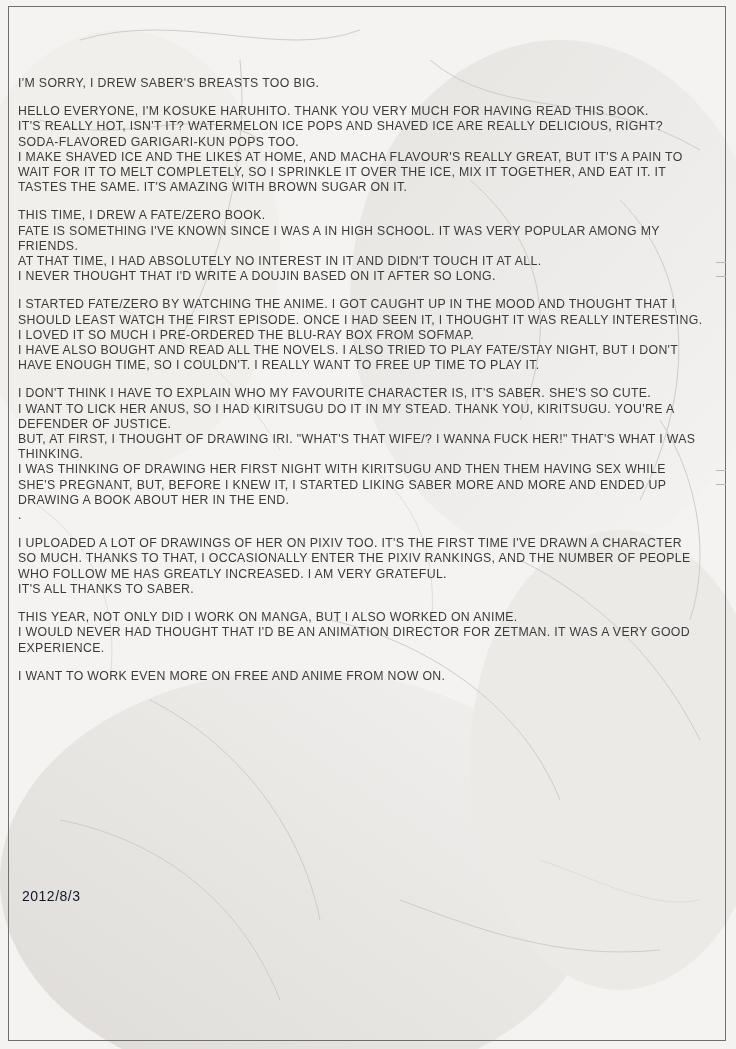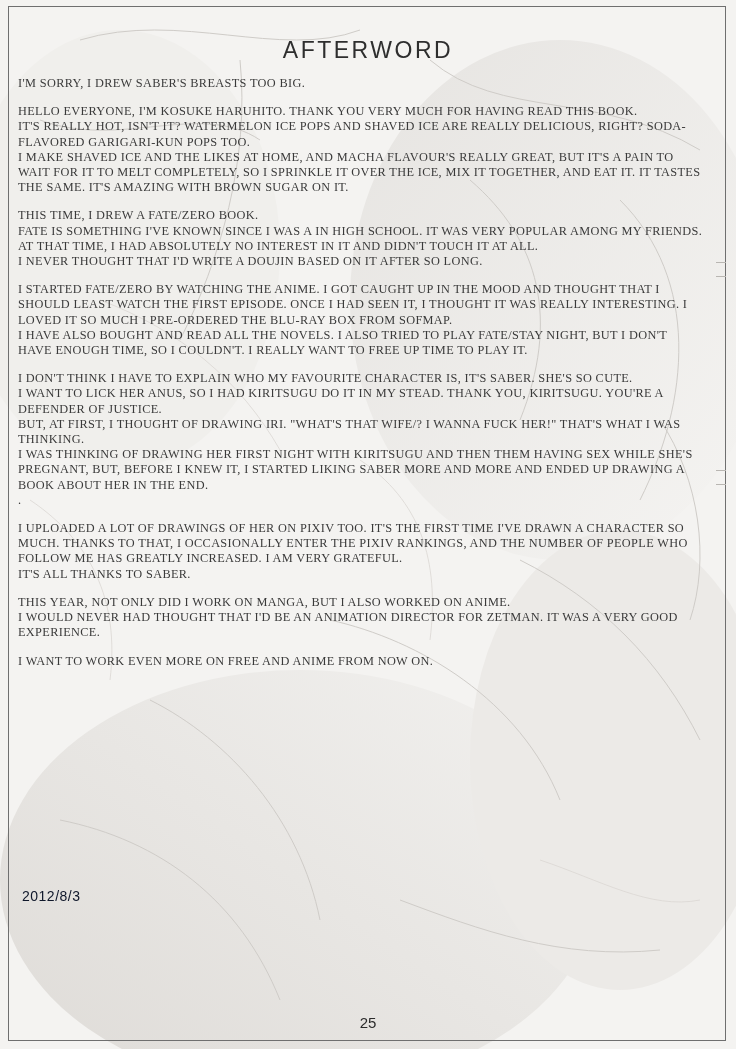--- a/index.html
+++ b/index.html
@@ -56,21 +56,20 @@
     width: 686px;
     color: #3a3a3a;
     font-size: 12.3px;
     line-height: 15.2px;
     letter-spacing: 0.35px;
     font-family: "Liberation Sans", sans-serif;
   }
   .para {
     margin: 0 0 13px 0;
     white-space: pre-wrap;
-    font-family: Liberation Serif, serif;
   }
 
   .date {
     position: absolute;
     left: 22px;
     top: 888px;
     font-size: 14px;
     color: #0f172a;
     letter-spacing: 0.5px;
   }
@@ -141,21 +140,20 @@
     </svg>
   </div>
 
   <div class="sheet"></div>
 
   <div class="edge-mark" style="top:262px"></div>
   <div class="edge-mark" style="top:276px"></div>
   <div class="edge-mark" style="top:470px"></div>
   <div class="edge-mark" style="top:484px"></div>
 
-  <h1 class="title">AFTERWORD</h1>
 
   <div class="body-text">
     <p class="para">I'M SORRY, I DREW SABER'S BREASTS TOO BIG.</p>
     <p class="para">HELLO EVERYONE, I'M KOSUKE HARUHITO. THANK YOU VERY MUCH FOR HAVING READ THIS BOOK.
 IT'S REALLY HOT, ISN'T IT? WATERMELON ICE POPS AND SHAVED ICE ARE REALLY DELICIOUS, RIGHT? SODA-FLAVORED GARIGARI-KUN POPS TOO.
 I MAKE SHAVED ICE AND THE LIKES AT HOME, AND MACHA FLAVOUR'S REALLY GREAT, BUT IT'S A PAIN TO WAIT FOR IT TO MELT COMPLETELY, SO I SPRINKLE IT OVER THE ICE, MIX IT TOGETHER, AND EAT IT. IT TASTES THE SAME. IT'S AMAZING WITH BROWN SUGAR ON IT.</p>
     <p class="para">THIS TIME, I DREW A FATE/ZERO BOOK.
 FATE IS SOMETHING I'VE KNOWN SINCE I WAS A IN HIGH SCHOOL. IT WAS VERY POPULAR AMONG MY FRIENDS.
 AT THAT TIME, I HAD ABSOLUTELY NO INTEREST IN IT AND DIDN'T TOUCH IT AT ALL.
 I NEVER THOUGHT THAT I'D WRITE A DOUJIN BASED ON IT AFTER SO LONG.</p>
@@ -168,15 +166,14 @@
 .</p>
     <p class="para">I UPLOADED A LOT OF DRAWINGS OF HER ON PIXIV TOO. IT'S THE FIRST TIME I'VE DRAWN A CHARACTER SO MUCH. THANKS TO THAT, I OCCASIONALLY ENTER THE PIXIV RANKINGS, AND THE NUMBER OF PEOPLE WHO FOLLOW ME HAS GREATLY INCREASED. I AM VERY GRATEFUL.
 IT'S ALL THANKS TO SABER.</p>
     <p class="para">THIS YEAR, NOT ONLY DID I WORK ON MANGA, BUT I ALSO WORKED ON ANIME.
 I WOULD NEVER HAD THOUGHT THAT I'D BE AN ANIMATION DIRECTOR FOR ZETMAN. IT WAS A VERY GOOD EXPERIENCE.</p>
     <p class="para">I WANT TO WORK EVEN MORE ON FREE AND ANIME FROM NOW ON.</p>
   </div>
 
   <div class="date">2012/8/3</div>
 
-  <div class="page-number">25</div>
 
 </div>
 
 </body></html>

